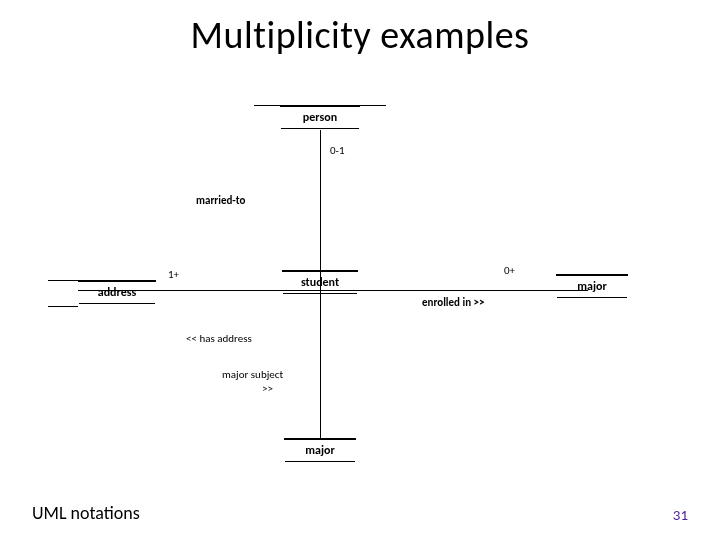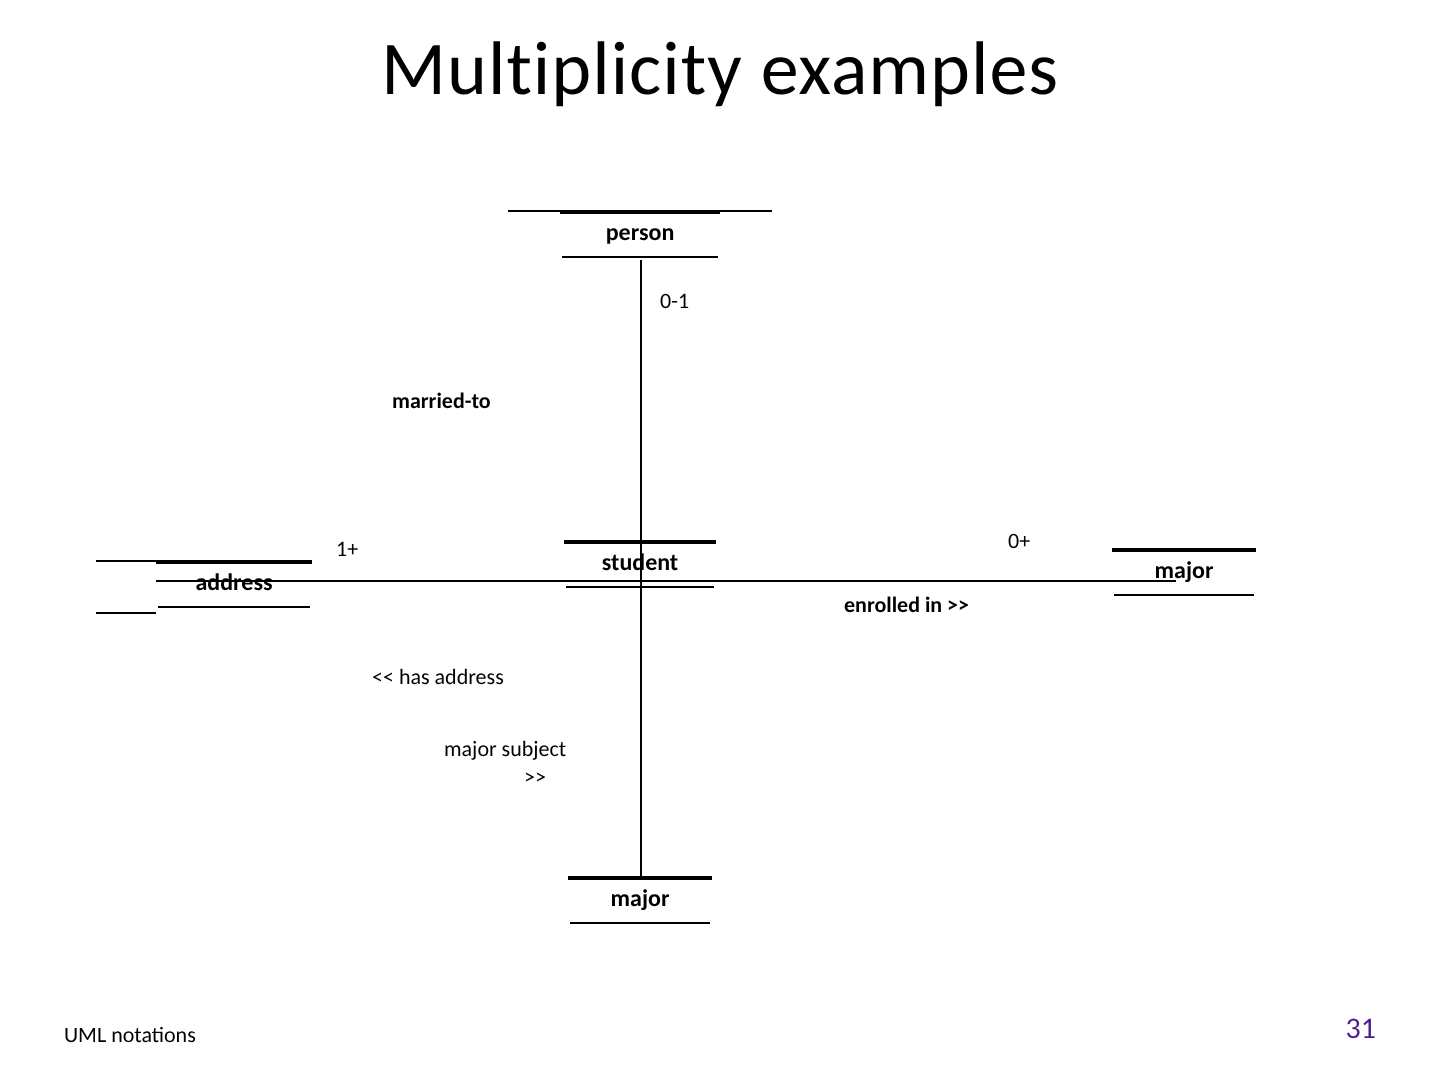--- a/index.html
+++ b/index.html
@@ -24,21 +24,21 @@
     right: 0;
     text-align: center;
     font-size: 38px;
     font-weight: 400;
     letter-spacing: 0.5px;
   }
   .footer-left {
     position: absolute;
     left: 32px;
     bottom: 16px;
-    font-size: 11px;
+    font-size: 18px;
     color: #000;
   }
   .footer-right {
     position: absolute;
     right: 32px;
     bottom: 16px;
     font-size: 15px;
     color: #4c1d95;
   }
 

